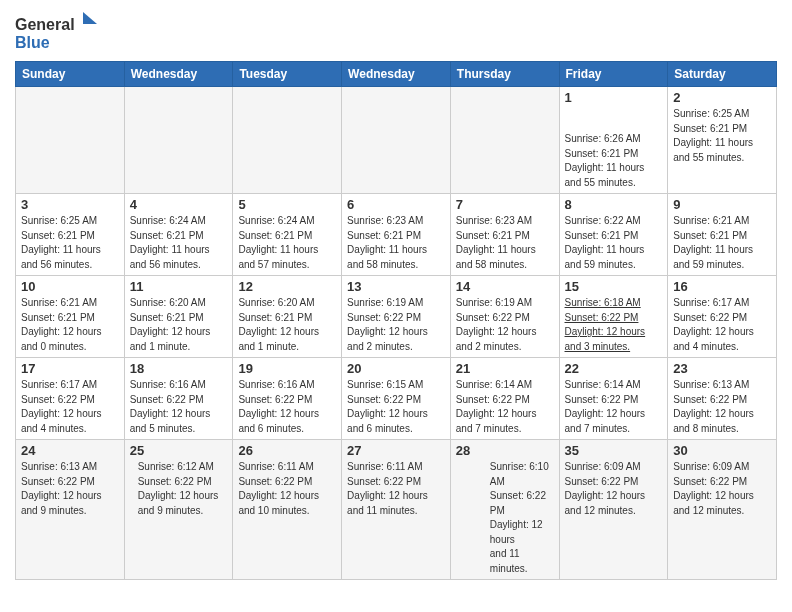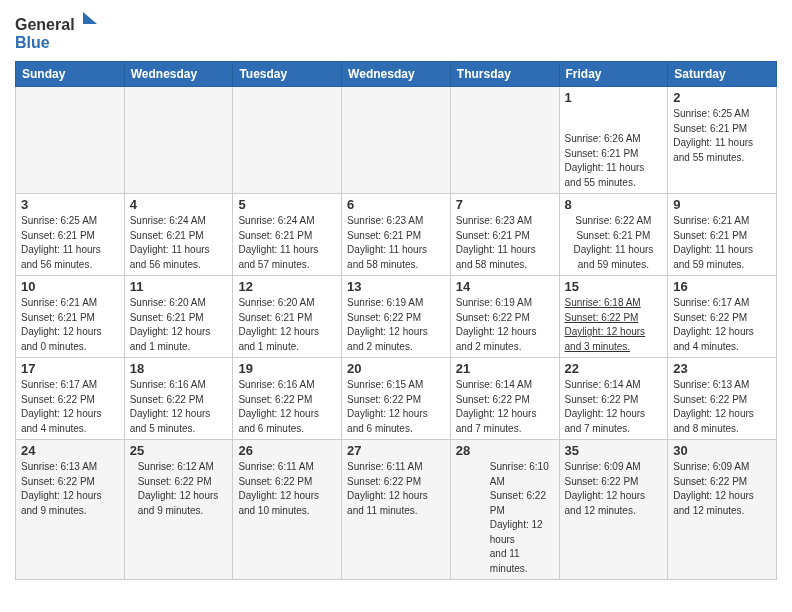--- a/index.html
+++ b/index.html
@@ -161,21 +161,21 @@
         </td>
         <td>
           <span class="day-num">7</span>
           <div class="day-info" style="white-space: pre-line;">Sunrise: 6:23 AM
 Sunset: 6:21 PM
 Daylight: 11 hours
 and 58 minutes.</div>
         </td>
         <td>
           <span class="day-num">8</span>
-          <div class="day-info" style="white-space: pre-line; text-align: center;">Sunrise: 6:22 AM
+          <div class="day-info" style="white-space: pre-line;">Sunrise: 6:22 AM
 Sunset: 6:21 PM
 Daylight: 11 hours
 and 59 minutes.</div>
         </td>
         <td>
           <span class="day-num">9</span>
           <div class="day-info" style="white-space: pre-line;">Sunrise: 6:21 AM
 Sunset: 6:21 PM
 Daylight: 11 hours
 and 59 minutes.</div>

